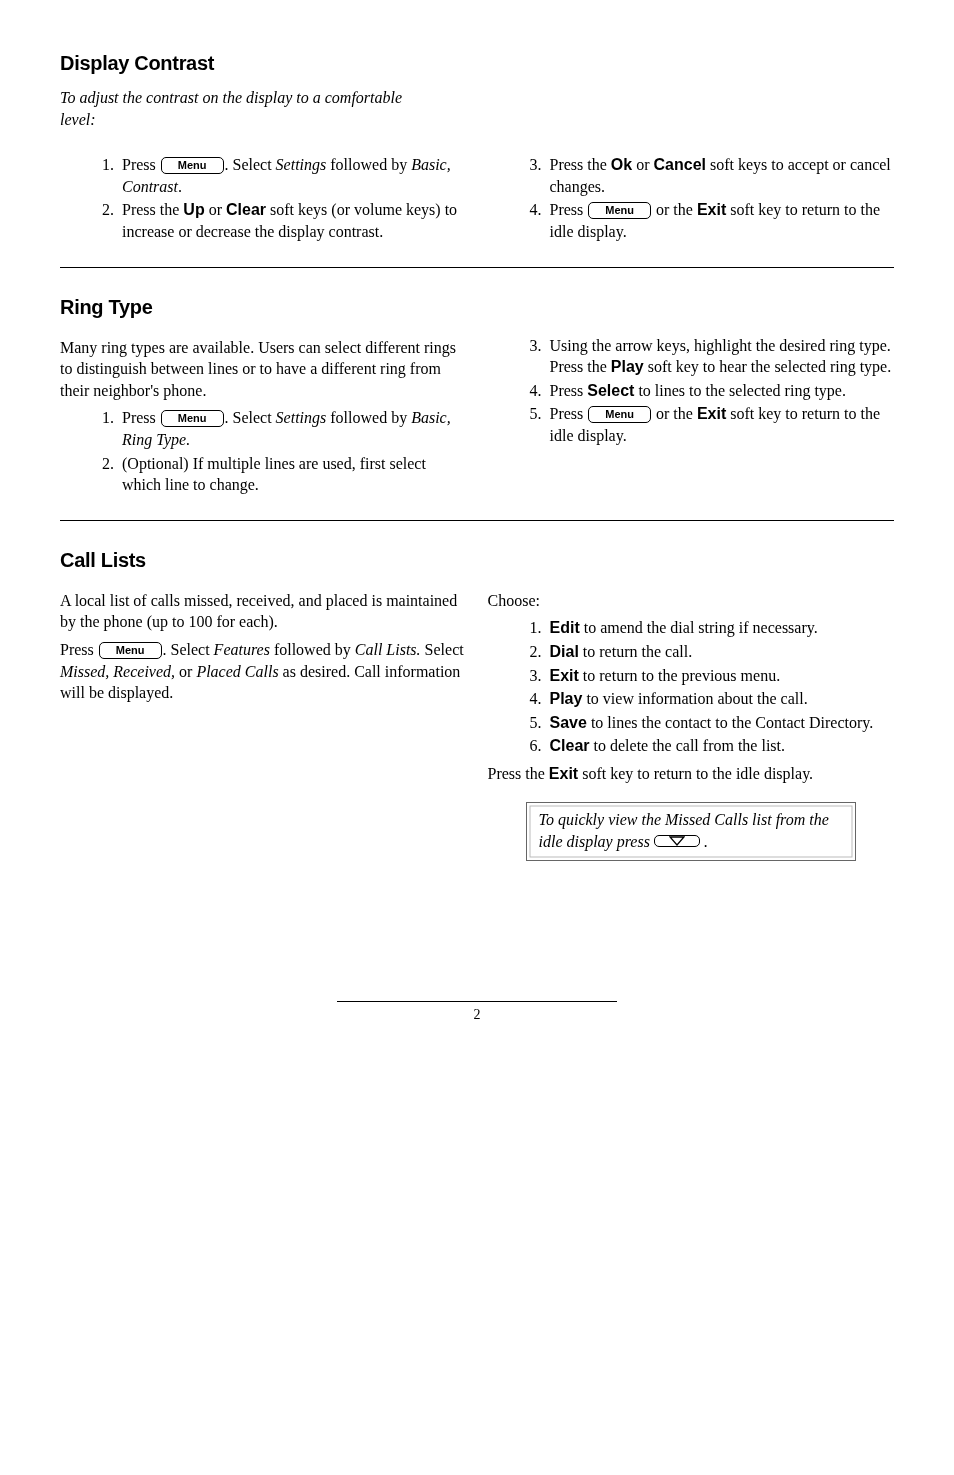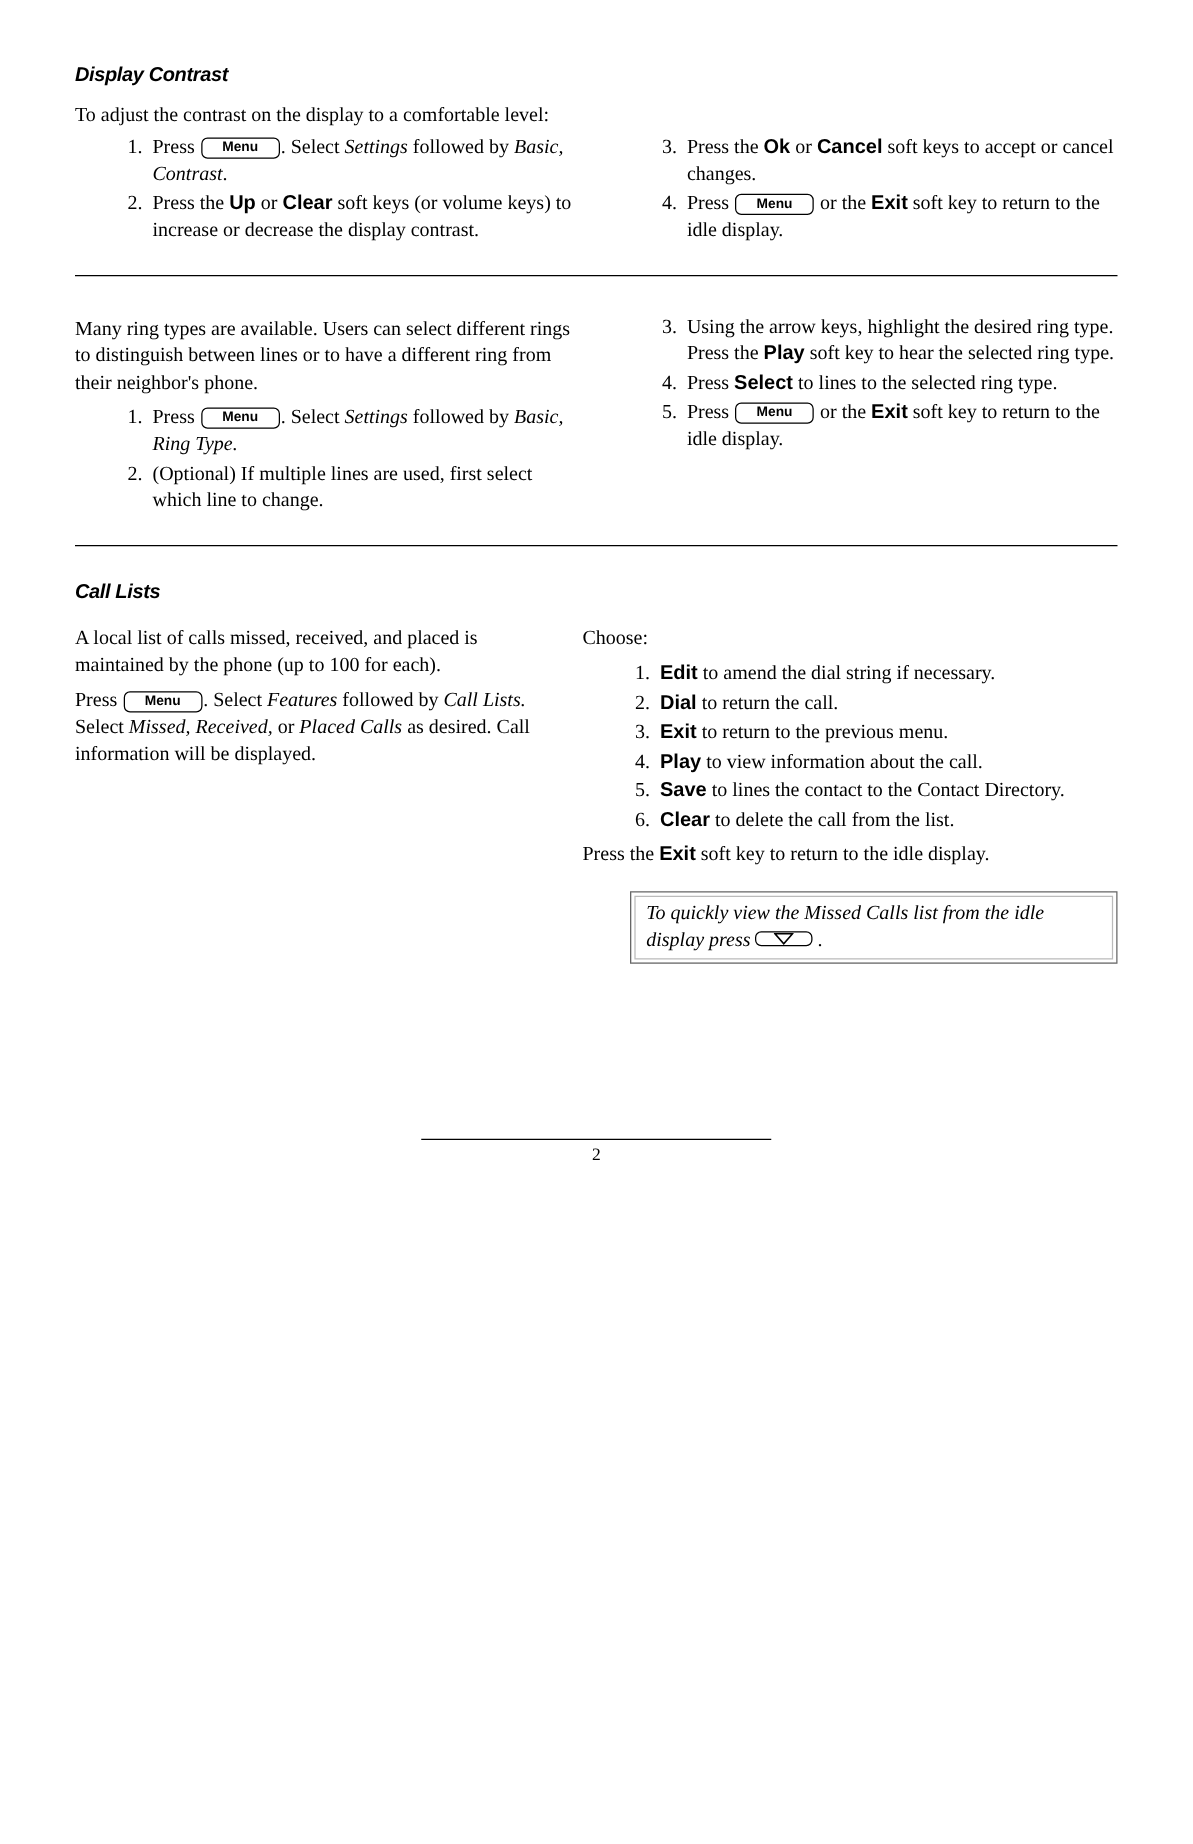--- a/index.html
+++ b/index.html
@@ -9,26 +9,25 @@
     font-family: Georgia, 'Times New Roman', serif;
     font-size: 16px;
     line-height: 1.35;
     color: #000;
     background: #fff;
     width: 954px;
   }
   h2 {
     font-family: Arial, Helvetica, sans-serif;
     font-weight: 900;
-    font-size: 16px;
+    font-size: 20px;
     margin: 0 0 10px 0;
     letter-spacing: -0.3px;
-    font-style: italic;
   }
-  .intro { margin-bottom: 0; max-width: 380px; }
+  .intro { margin-bottom: 20px; max-width: 380px; font-style: italic; }
   .cols { display: flex; gap: 21px; }
   .col { flex: 1; }
   ol { margin: 4px 0 0 0; padding-left: 58px; }
   ol li { margin-bottom: 2px; padding-left: 4px; }
   .menu-btn {
     display: inline-block;
     border: 1.3px solid #000;
     border-radius: 5px;
     padding: 0 16px;
     font-family: Arial, Helvetica, sans-serif;
@@ -57,21 +56,21 @@
   .ital { font-style: italic; }
   .hr { border: none; border-top: 1.3px solid #000; margin: 22px 0 26px 0; }
   .seealso { margin-top: 14px; }
   .boldsans { font-family: Arial, Helvetica, sans-serif; font-weight: 900; letter-spacing: -0.3px; }
   .tipbox {
     border: 1.5px solid #666;
     box-shadow: inset 0 0 0 2.5px #fff, inset 0 0 0 3.5px #bbb;
     padding: 6px 12px 7px 12px;
     font-style: italic;
     margin: 18px 0 0 38px;
-    width: 390px;
+    width: 330px;
   }
   .footer-line {
     width: 280px;
     border-top: 1px solid #000;
     margin: 140px auto 4px auto;
   }
   .pagenum { text-align: center; font-size: 14px; }
   p { margin: 6px 0; }
 </style>
 </head>
@@ -100,20 +99,21 @@
           <span>Press </span><span class="menu-btn">Menu</span><span> or the </span><span class="sk">Exit</span><span> soft key to return to the idle display.</span>
         </li>
       </ol>
     </div>
   </div>
 </section>
 
 <hr class="hr">
 
 <section>
+  <h2>Ring Type</h2>
   <div class="cols">
     <div class="col">
       <p>Many ring types are available.  Users can select different rings to distinguish between lines or to have a different ring from their neighbor's phone.</p>
       <ol start="1">
         <li>
           <span>Press </span><span class="menu-btn">Menu</span><span>.  Select </span><span class="ital">Settings</span><span> followed by </span><span class="ital">Basic, Ring Type.</span>
         </li>
         <li>(Optional)  If multiple lines are used, first select which line to change.</li>
       </ol>
     </div>

